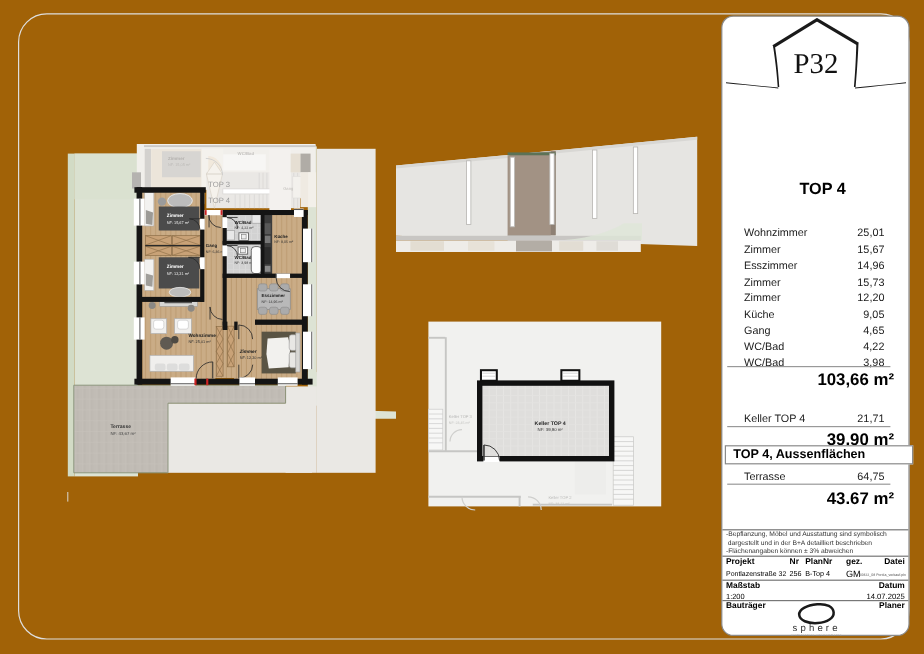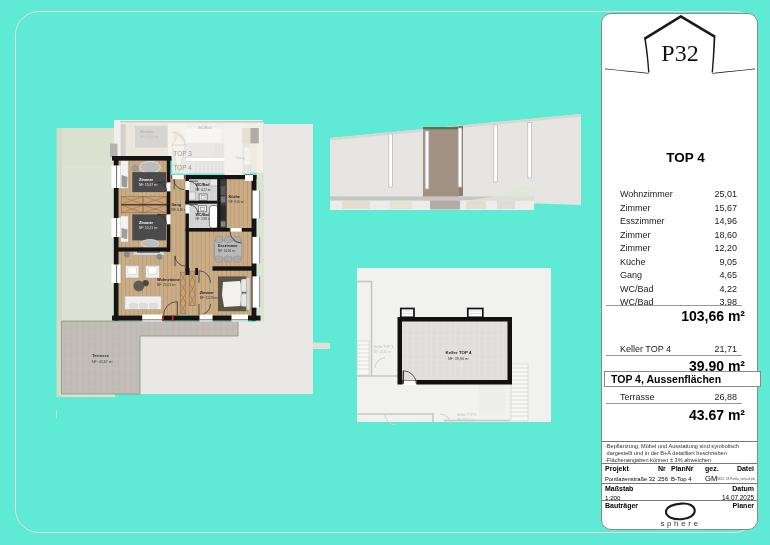--- a/index.html
+++ b/index.html
@@ -1,16 +1,16 @@
 <!DOCTYPE html>
 <html><head>
 <meta charset="utf-8">
 <style>
   html,body{margin:0;padding:0;background:#fff;}
-  #page{position:relative;width:770px;height:545px;background:#5eead4;font-family:"Liberation Sans",sans-serif;overflow:hidden;}
+  #page{position:relative;width:770px;height:545px;background:#a16207;font-family:"Liberation Sans",sans-serif;overflow:hidden;}
   #frame{position:absolute;left:15px;top:11px;width:741px;height:520px;border:1px solid #dedede;border-radius:24px;}
   #plan{position:absolute;left:0;top:0;}
   #panel{position:absolute;left:601px;top:13px;width:155px;height:515px;border:1px solid #8a8a8a;border-radius:10px;background:#fff;}
   .abs{position:absolute;}
   .secbox{position:absolute;left:2px;width:149px;height:14px;border:1px solid #8a8a8a;background:#fff;font-weight:bold;font-size:10.5px;line-height:14px;padding-left:6px;}
   .row{position:absolute;left:18px;width:117px;font-size:9px;color:#1a1a1a;}
   .row .v{float:right;}
   .tot{position:absolute;right:12px;font-size:14px;font-weight:bold;color:#000;}
   .hline{position:absolute;left:0px;width:155px;border-top:1px solid #777;}
   .sline{position:absolute;border-top:1px solid #999;}
@@ -410,33 +410,33 @@
       <path d="M 42.2 24.5 C 44.3 38 45.3 47 46.1 58.6 L 47.4 58.6 C 46.7 47 45.7 37 43.8 24.5 Z" fill="#1a1a1a"></path>
       <path d="M 113.4 22.5 C 112.7 38 112 47 111 58.6 L 109.6 58.6 C 110.6 47 111.2 37 111.6 22.5 Z" fill="#1a1a1a"></path>
       <path d="M 46.6 58.9 C 32 57.6 18 56.4 3 54.6 L 3 55.3 C 18 56.7 32 58.2 46.6 59.7 Z" fill="#1a1a1a"></path>
       <path d="M 110.5 58.9 C 125 57.6 139 56.4 153 54.6 L 153 55.3 C 139 56.7 125 58.2 110.5 59.7 Z" fill="#1a1a1a"></path>
       <text x="78" y="46.5" font-family="Liberation Serif, serif" font-size="24" fill="#111" text-anchor="middle">P32</text>
     </svg>
     <div class="abs" style="left:6px;top:136px;width:155px;text-align:center;font-size:13.5px;font-weight:bold;color:#000;">TOP 4</div>
     <div class="row" style="top:175.2px;">Wohnzimmer<span class="v">25,01</span></div>
     <div class="row" style="top:188.7px;">Zimmer<span class="v">15,67</span></div>
     <div class="row" style="top:202.2px;">Esszimmer<span class="v">14,96</span></div>
-    <div class="row" style="top:215.7px;">Zimmer<span class="v">18,60</span></div>
+    <div class="row" style="top:215.7px;">Zimmer<span class="v">15,73</span></div>
     <div class="row" style="top:229.2px;">Zimmer<span class="v">12,20</span></div>
     <div class="row" style="top:242.7px;">Küche<span class="v">9,05</span></div>
     <div class="row" style="top:256.2px;">Gang<span class="v">4,65</span></div>
     <div class="row" style="top:269.7px;">WC/Bad<span class="v">4,22</span></div>
     <div class="row" style="top:283.2px;">WC/Bad<span class="v">3,98</span></div>
     <div class="sline" style="left:4px;top:290.9px;width:136px;"></div>
     <div class="tot" style="top:294px;">103,66 m²</div>
     <div class="row" style="top:330px;">Keller TOP 4<span class="v">21,71</span></div>
     <div class="sline" style="left:4px;top:341.2px;width:136px;"></div>
     <div class="tot" style="top:343.5px;">39,90 m²</div>
     <div class="secbox" style="top:356.8px;">TOP 4, Aussenflächen</div>
-    <div class="row" style="top:378px;">Terrasse<span class="v">26,88</span></div>
+    <div class="row" style="top:378px;">Terrasse<span class="v">64,75</span></div>
     <div class="sline" style="left:4px;top:389.3px;width:136px;"></div>
     <div class="tot" style="top:392.5px;">43.67 m²</div>
     <div class="hline" style="top:427px;"></div>
     <div class="abs" style="left:3px;top:429px;width:150px;font-size:5.6px;line-height:6.9px;color:#333;">-Bepflanzung, Möbel und Ausstattung sind symbolisch<br>&nbsp;dargestellt und in der B+A detailliert beschrieben<br>-Flächenangaben können ± 3% abweichen</div>
     <div class="hline" style="top:449px;"></div>
     <div class="abs" style="left:3px;top:451px;font-size:7px;font-weight:bold;">Projekt</div>
     <div class="abs" style="left:56px;top:451px;font-size:7px;font-weight:bold;">Nr</div>
     <div class="abs" style="left:69px;top:451px;font-size:7px;font-weight:bold;">PlanNr</div>
     <div class="abs" style="left:103px;top:451px;font-size:7px;font-weight:bold;">gez.</div>
     <div class="abs" style="right:3px;top:451px;font-size:7px;font-weight:bold;">Datei</div>

